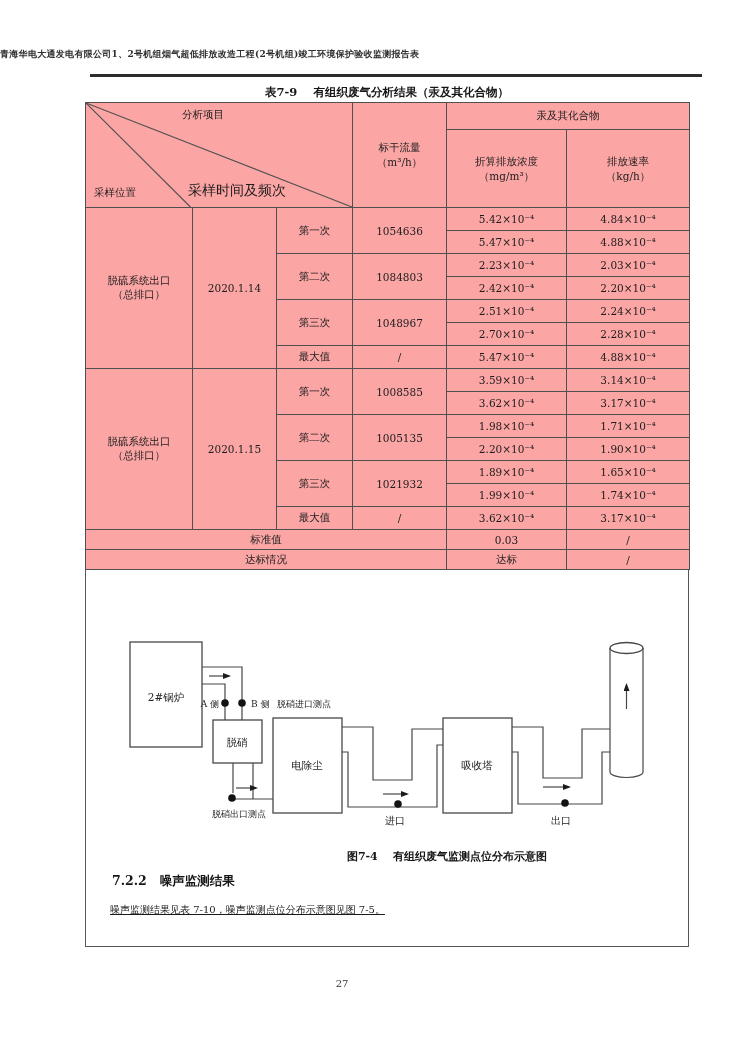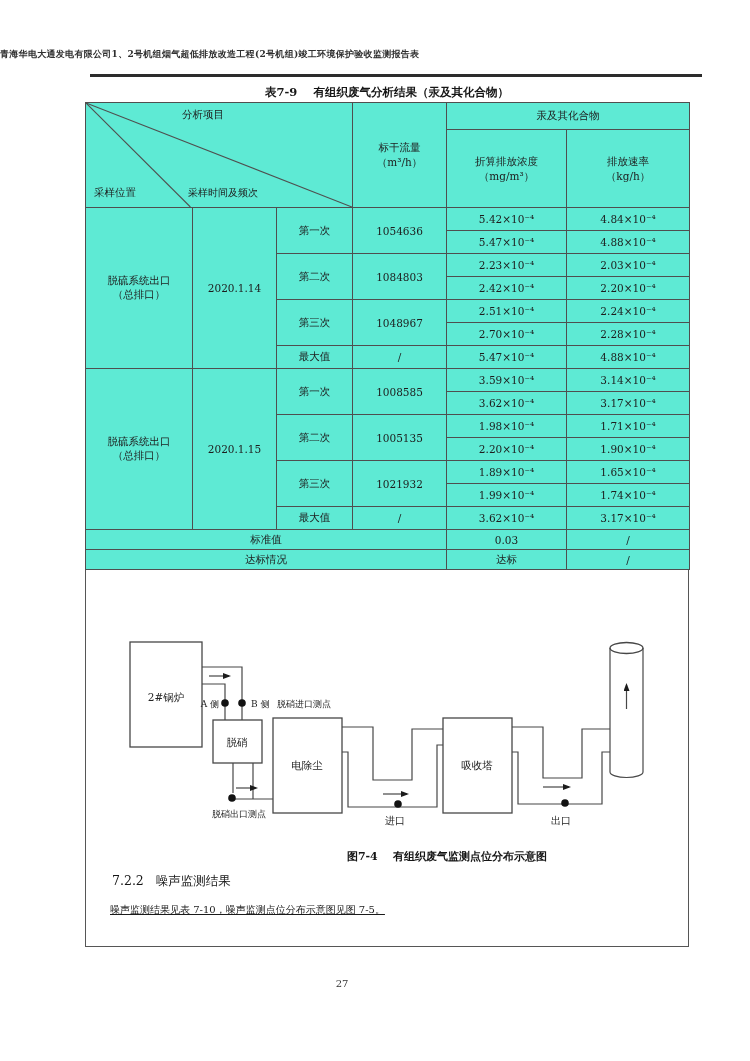--- a/index.html
+++ b/index.html
@@ -17,49 +17,49 @@
   .table-title{
     top:85px;left:85px;width:604px;text-align:center;
     font-size:11.5px;font-weight:bold;white-space:pre;color:#151515;
   }
   .frame{
     top:102px;left:85px;width:604px;height:845px;
     border:1.5px solid #565656;box-sizing:border-box;background:#ffffff;
   }
   table.data-table{
     position:absolute;top:102px;left:85px;width:604px;
-    border-collapse:collapse;table-layout:fixed;background:#5eead4;
+    border-collapse:collapse;table-layout:fixed;background:#fca5a5;
   }
   table.data-table td{
     border:1px solid #4f4f4f;text-align:center;vertical-align:middle;
     font-size:10.5px;padding:0;color:#1d1d1d;overflow:hidden;
   }
   table.data-table{border:1.5px solid #565656;}
   tr.h1 td{height:26px;}
   tr.h2 td{height:77px;}
   tr.dr td{height:22px;margin-left:32px;}
   tr.fr td{height:19px;}
   td.diag-cell{position:relative;padding:0;}
   td.diag-cell svg{position:absolute;left:0;top:0;width:100%;height:100%;}
   .dg-top{position:absolute;top:5px;left:96px;font-size:10.5px;}
   .dg-bl{position:absolute;bottom:7px;left:8px;font-size:10.5px;}
-  .dg-bm{position:absolute;bottom:7px;left:102px;font-size:10px;}
+  .dg-bm{position:absolute;bottom:7px;left:102px;font-size:14px;}
   .hdr2{line-height:15px;}
   .num{font-size:10.5px;}
   .para1{
     top:576px;left:88px;width:598px;font-size:11.5px;line-height:27px;color:#1a1a1a;
   }
   .para1 .ln1{text-indent:24px;}
   svg.diagram{position:absolute;top:633px;left:85px;}
   .fig-caption{
     top:849px;left:85px;width:724px;text-align:center;
     font-size:11px;font-weight:bold;white-space:pre;color:#151515;
   }
   .section-heading{
-    top:873px;left:112px;font-size:12.5px;font-weight:normal;white-space:pre;color:#151515;
+    top:873px;left:112px;font-size:12.5px;font-weight:bold;white-space:pre;color:#151515;
   }
   .para2{top:903px;left:110px;width:560px;font-size:10px;color:#1a1a1a;text-decoration:underline;}
   .page-number{top:978px;left:0;width:684px;text-align:center;font-size:10px;color:#333;}
   .dline{stroke:#4f4f4f;stroke-width:1.1;}
   .dgm-line{stroke:#474747;stroke-width:1.2;fill:none;}
   .dgm-box{stroke:#474747;stroke-width:1.3;fill:#ffffff;}
   .dgm-dot{fill:#121212;}
   .dgm-txt{fill:#242424;font-family:"DejaVu Serif","Liberation Serif",serif;}
 </style>
 </head>

